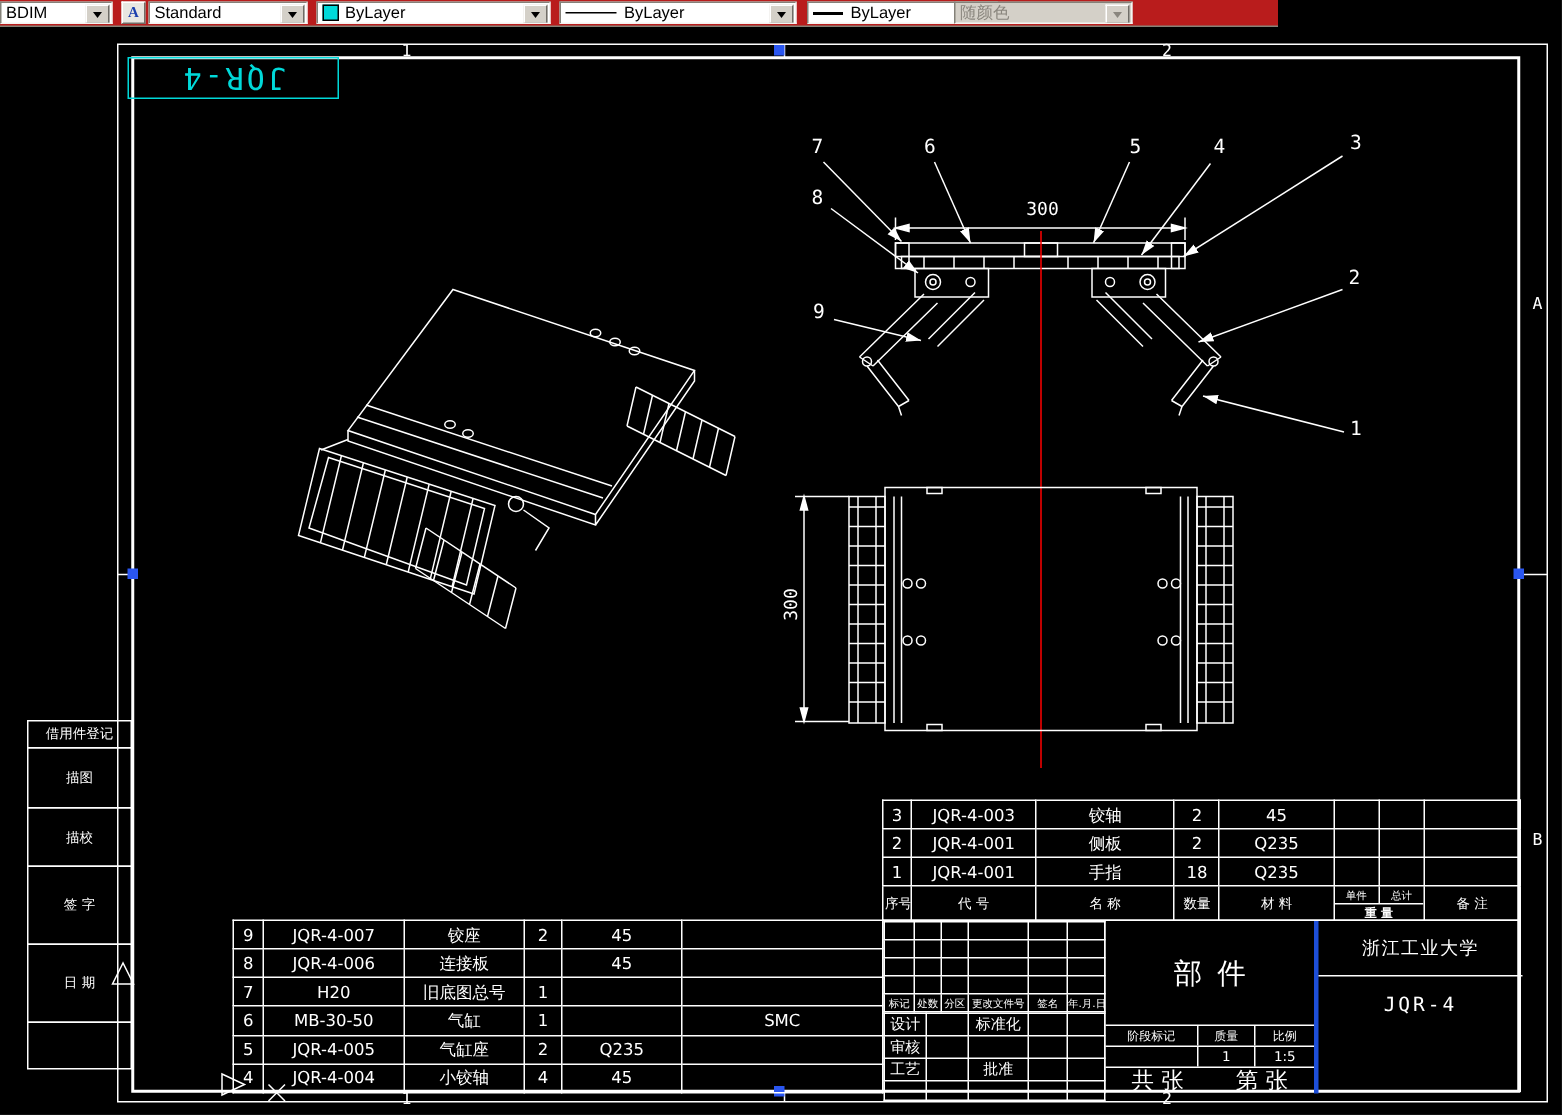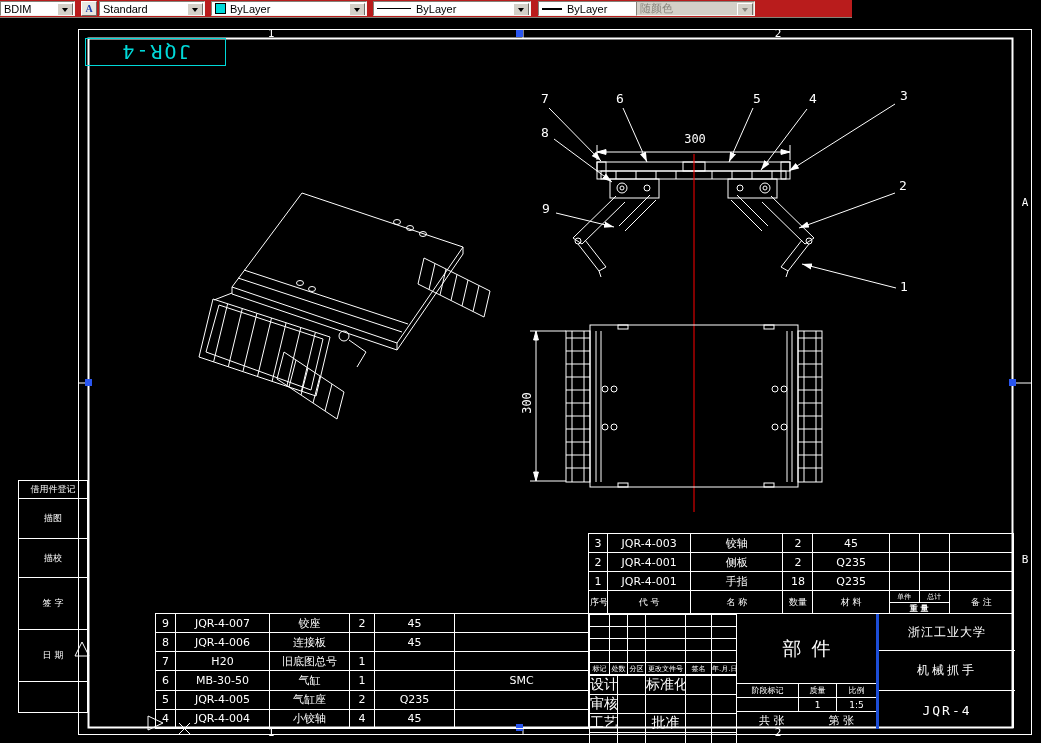--- a/index.html
+++ b/index.html
@@ -60,29 +60,29 @@
   .wtop span{flex:1;display:flex;align-items:center;justify-content:center;}
   .wtop span:first-child{border-right:1px solid #fff;}
   .wbot{height:10px;font-size:8px;display:flex;align-items:center;justify-content:center;font-weight:bold;}
   
   .tb{position:absolute;left:588px;top:613px;width:426px;height:115px;box-sizing:border-box;
       border:1px solid #fff;color:#fff;z-index:3;}
   .tb-left{position:absolute;left:0;top:0;width:147px;height:115px;}
   table.mini{border-collapse:collapse;table-layout:fixed;color:#fff;width:147px;}
   table.mini td{border:1px solid #fff;text-align:center;padding:0;overflow:hidden;white-space:nowrap;margin-top:37px;}
   table.rev td{height:11px;font-size:7px;}
-  table.sig td{height:12px;font-size:14px;}
+  table.sig td{height:12px;font-size:10px;}
   .tb-mid{position:absolute;left:147px;top:0;width:140px;height:115px;border-left:1px solid #fff;box-sizing:border-box;}
   .type-cell{box-sizing:border-box;height:70px;border-bottom:1px solid #fff;display:flex;align-items:center;
              justify-content:center;font-size:19px;letter-spacing:10px;padding-left:10px;}
   .stage-row,.stage-vals{box-sizing:border-box;height:14px;border-bottom:1px solid #fff;display:flex;}
   .stage-row{font-size:8px;}.stage-vals{font-size:9px;}
   .sc1{width:62px;border-right:1px solid #fff;}.sc2{width:38px;border-right:1px solid #fff;}.sc3{flex:1;}
   .sc1,.sc2,.sc3{display:flex;align-items:center;justify-content:center;box-sizing:border-box;}
-  .sheet-row{box-sizing:border-box;height:17px;display:flex;font-size:11px;}
+  .sheet-row{box-sizing:border-box;height:17px;display:flex;font-size:15px;}
   .sh{flex:1;display:flex;align-items:center;justify-content:center;}
   .tb-right{position:absolute;left:287px;top:0;width:139px;height:115px;border-left:3px solid #1d4ed8;box-sizing:border-box;}
   .org,.product,.number{box-sizing:border-box;display:flex;align-items:center;justify-content:center;}
   .org{height:37px;border-bottom:1px solid #fff;font-size:12px;letter-spacing:1px;}
   .product{height:40px;border-bottom:1px solid #fff;font-size:12px;letter-spacing:3px;}
   .number{height:38px;font-size:13px;letter-spacing:2px;font-family:"DejaVu Sans Mono",monospace;}
   svg.linework{position:absolute;left:0;top:0;z-index:1;}
 </style>
 </head>
 <body>
@@ -511,18 +511,17 @@
         <div class="sc2">1</div>
         <div class="sc3">1:5</div>
       </div>
       <div class="sheet-row">
         <div class="sh">共 张</div>
         <div class="sh">第 张</div>
       </div>
     </div>
     <div class="tb-right">
       <div class="org">浙江工业大学</div>
-      <div class="product">机械抓手</div>
       <div class="number">JQR-4</div>
     </div>
   </div>
 
 </div>
 
 </body></html>

